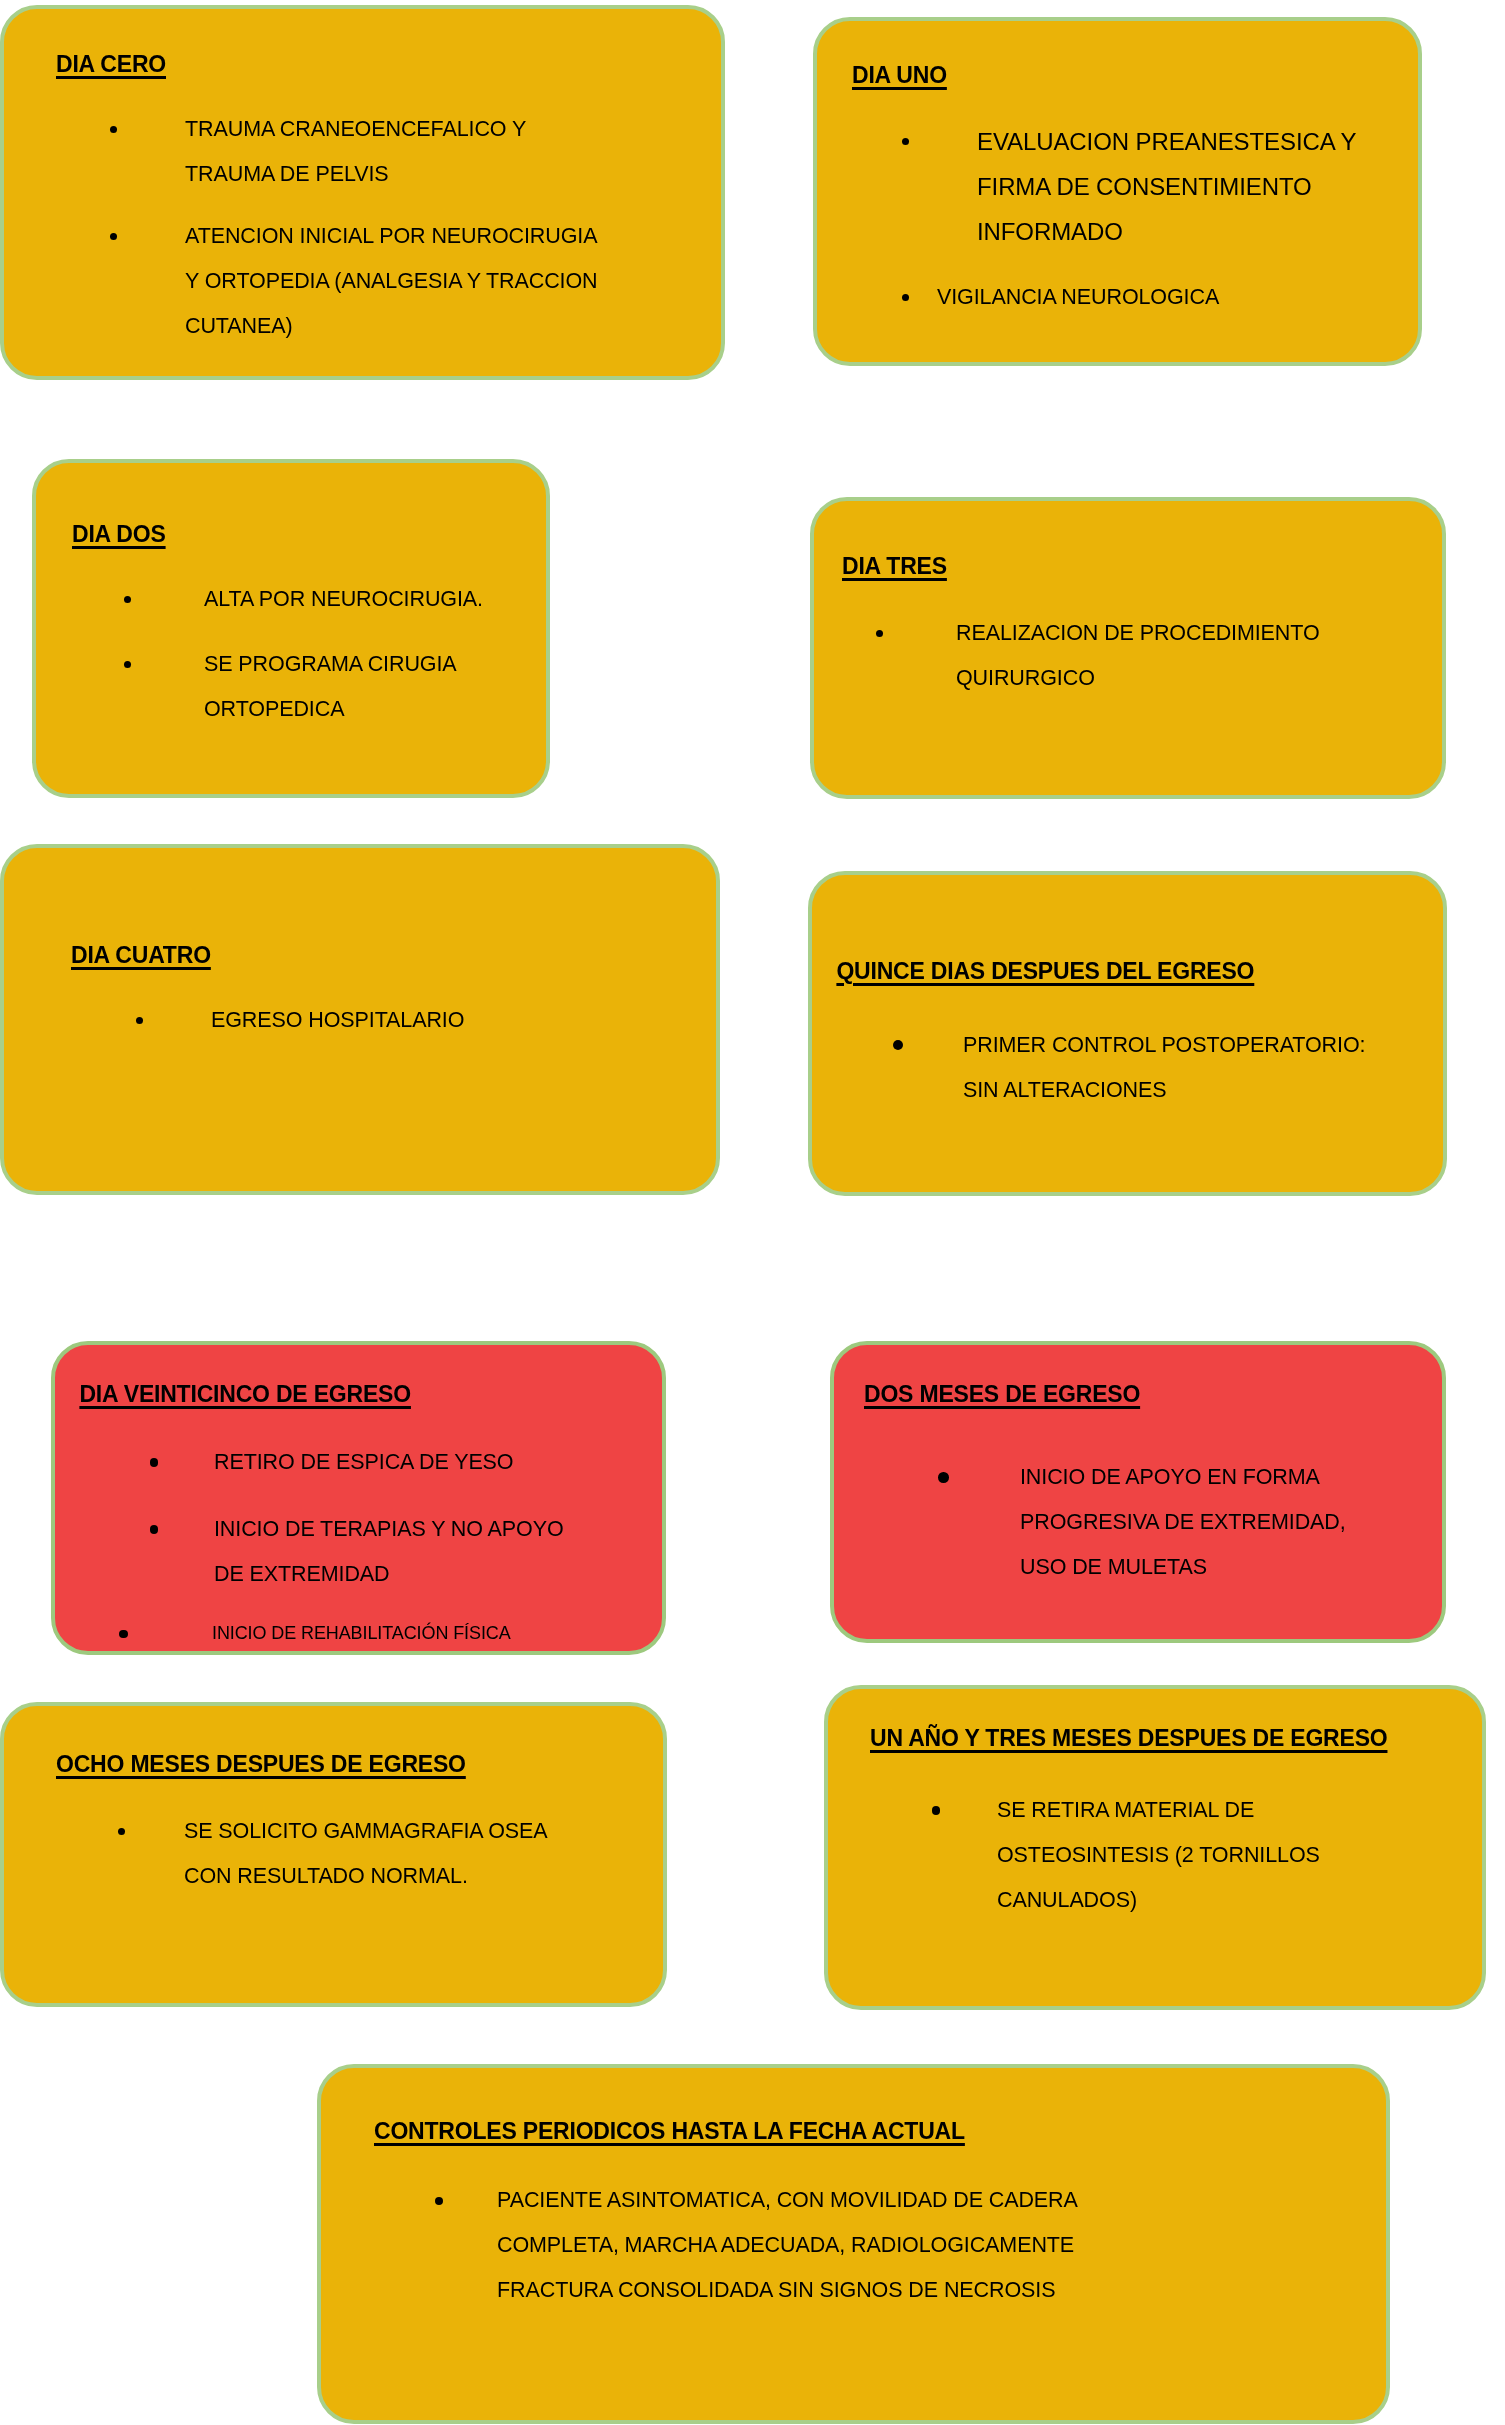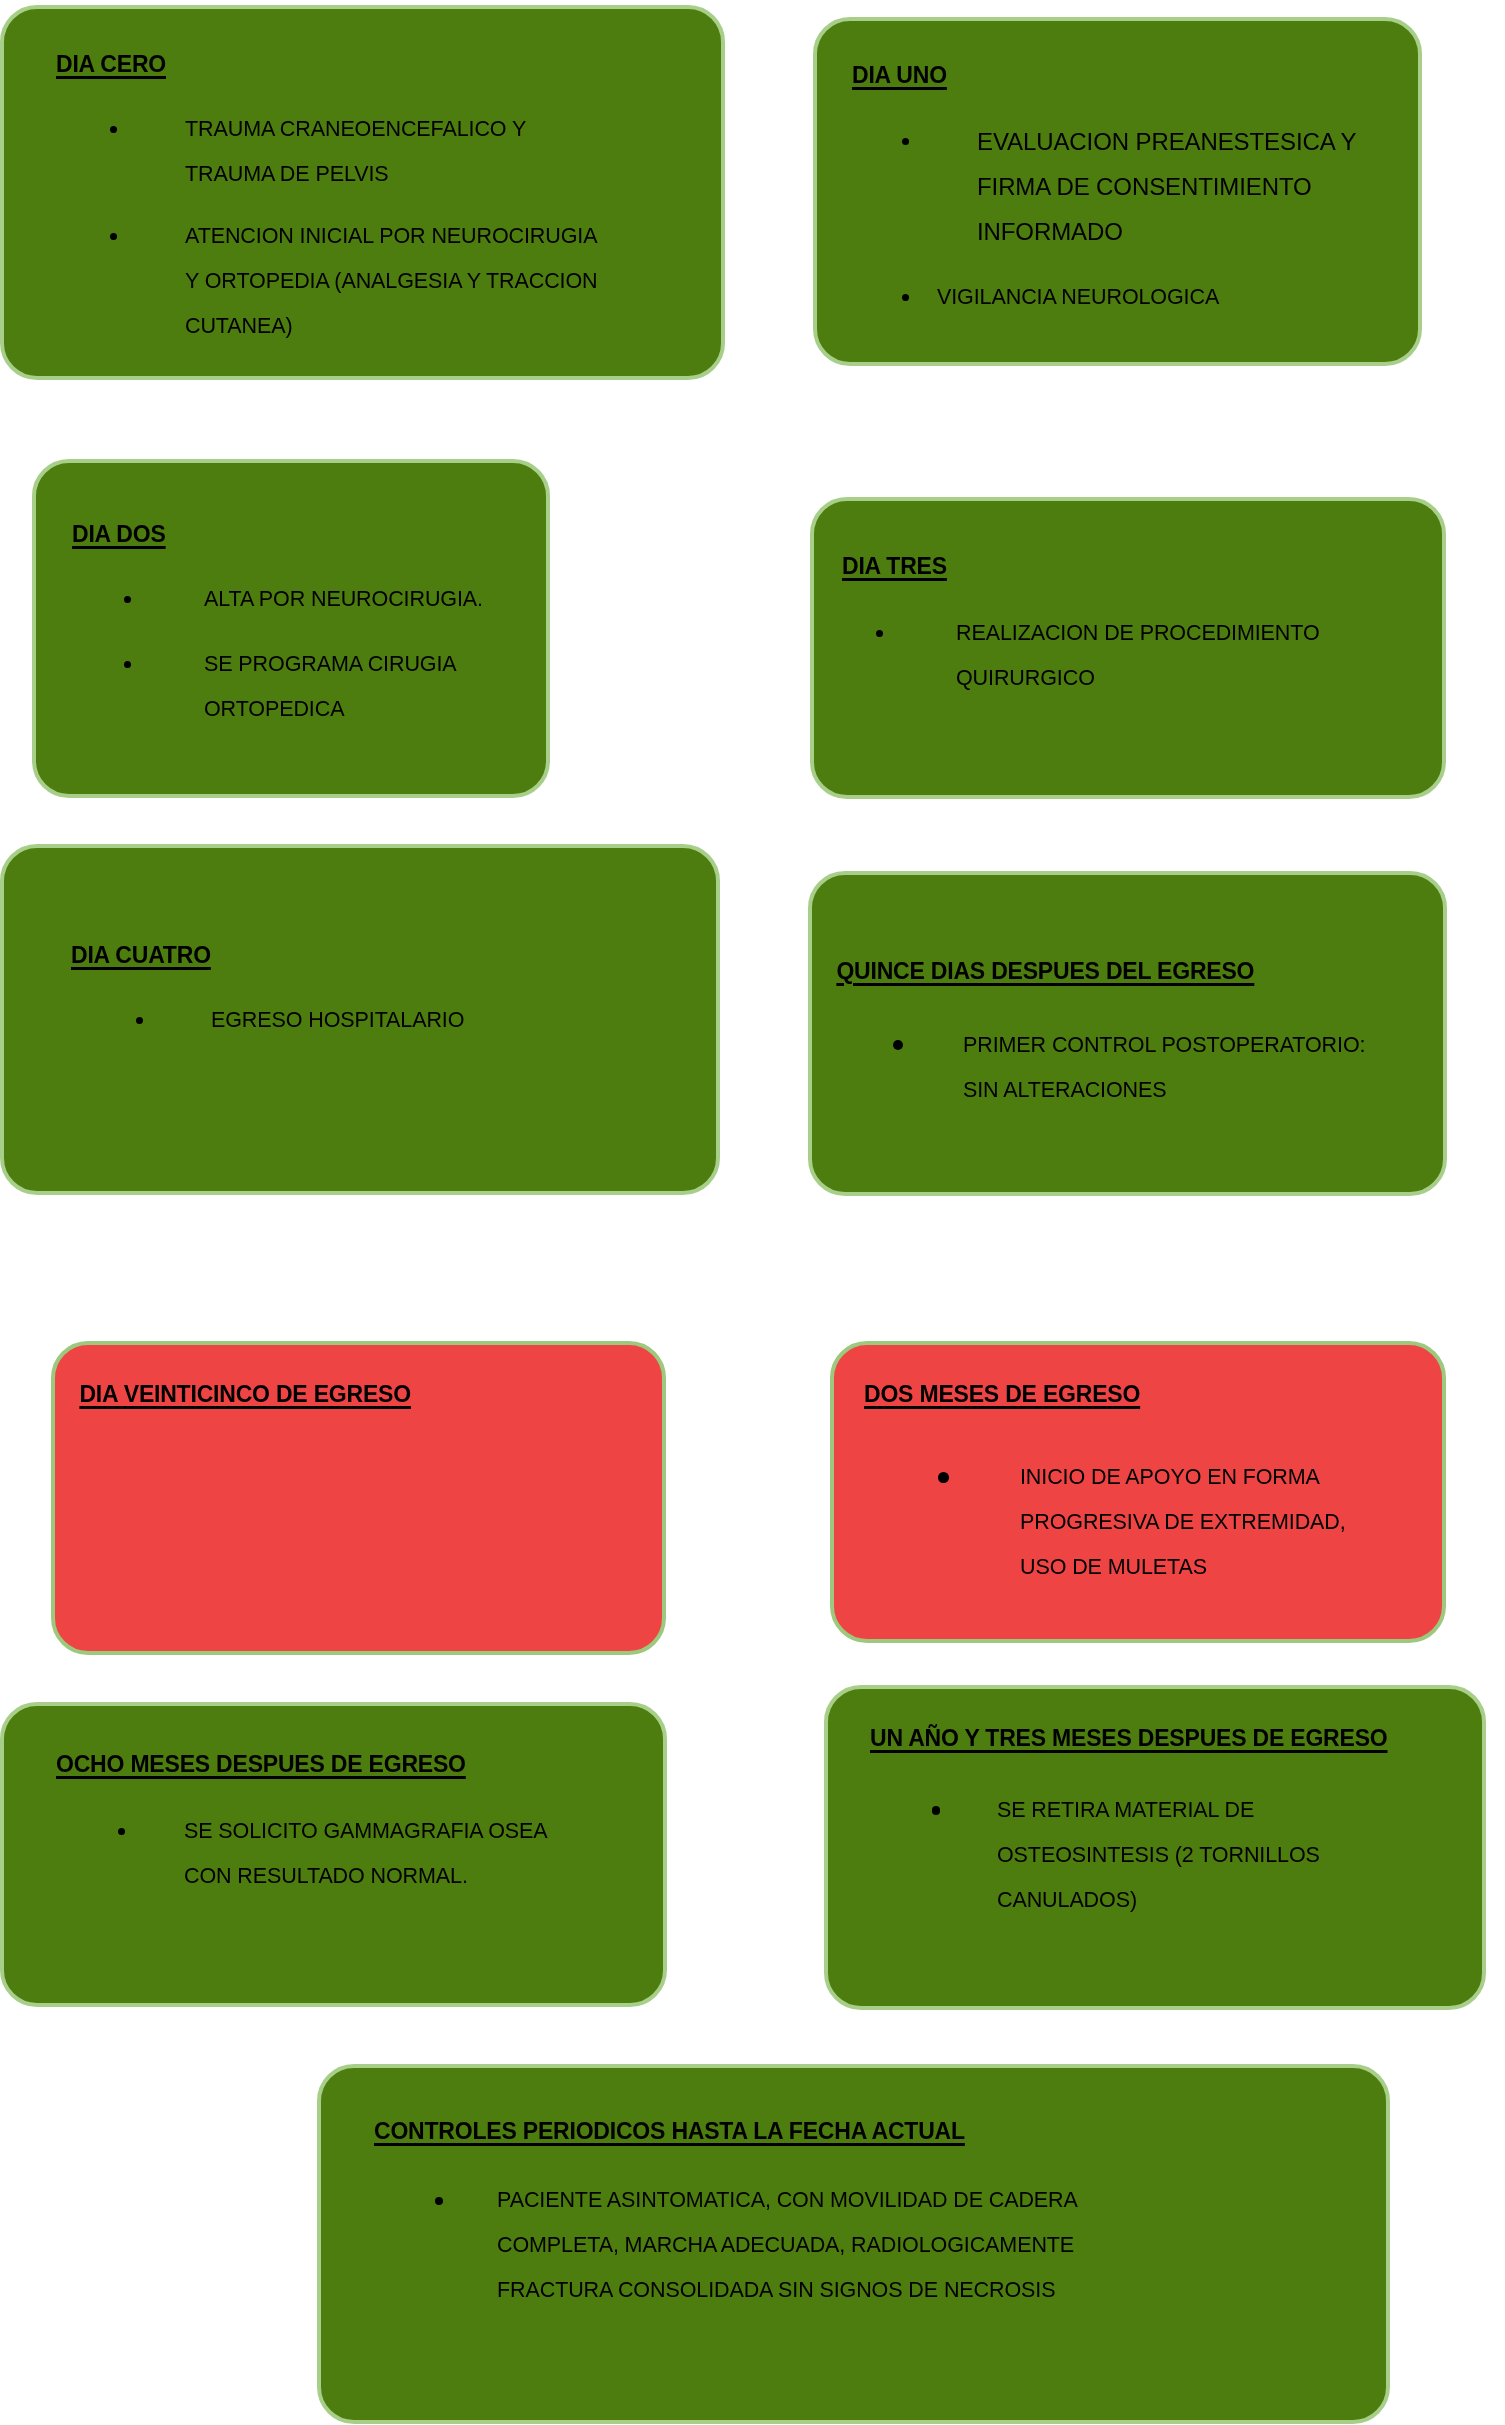--- a/index.html
+++ b/index.html
@@ -20,21 +20,21 @@
     left: 0; top: 0;
     width: 1506px;
     height: 2426px;
   }
 
   .card {
     position: absolute;
     box-sizing: border-box;
     border-radius: 37px;
     border: 4.1px solid #a8cf8a;
-    background: #4d7c0f;
+    background: #eab308;
     overflow: hidden;
     padding: 0;
   }
   .card.tone-mid {
     background: #ef4444;
     border-color: #9dc97e;
     margin-top: 43px;
   }
 
   .card-title {
@@ -150,20 +150,35 @@
       <li class="bullet" style="font-size:21.5px; line-height:45px;">
         <span class="dot" style="left:0px; top:17.4px; width:10px; height:10px;"></span>
         <span class="btext" style="margin-left:70px;">PRIMER CONTROL POSTOPERATORIO:
 SIN ALTERACIONES</span>
       </li>
     </ul>
   </div>
 
   <div class="card tone-mid" style="left:51px; top:1298px; width:615px; height:314px;">
     <div class="card-title" style="left:24.4px; top:36px; font-size:23px;">DIA VEINTICINCO DE EGRESO</div>
+    <ul class="bullets" style="left:83px; top:95px; width:523px;">
+      <li class="bullet" style="font-size:21.5px; line-height:45px; margin-bottom:22px;">
+        <span class="dot" style="left:11.6px; top:18px; width:8.7px; height:8.7px;"></span>
+        <span class="btext" style="margin-left:76px;">RETIRO DE ESPICA DE YESO</span>
+      </li>
+      <li class="bullet" style="font-size:21.5px; line-height:45px; margin-bottom:17.4px;">
+        <span class="dot" style="left:11.6px; top:18px; width:8.7px; height:8.7px;"></span>
+        <span class="btext" style="margin-left:76px;">INICIO DE TERAPIAS Y NO APOYO
+DE EXTREMIDAD</span>
+      </li>
+      <li class="bullet" style="font-size:18px; line-height:38px;">
+        <span class="dot" style="left:-18.6px; top:15.7px; width:8.1px; height:8.1px;"></span>
+        <span class="btext" style="margin-left:74px;">INICIO DE REHABILITACIÓN FÍSICA</span>
+      </li>
+    </ul>
   </div>
 
   <div class="card tone-mid" style="left:830px; top:1298px; width:616px; height:302px;">
     <div class="card-title" style="left:30px; top:36px; font-size:23px;">DOS MESES DE EGRESO</div>
     <ul class="bullets" style="left:87px; top:110px; width:517px;">
       <li class="bullet" style="font-size:21.5px; line-height:45px;">
         <span class="dot" style="left:17.4px; top:17.4px; width:10.5px; height:10.5px;"></span>
         <span class="btext" style="margin-left:99px;">INICIO DE APOYO EN FORMA
 PROGRESIVA DE EXTREMIDAD,
 USO DE MULETAS</span>

